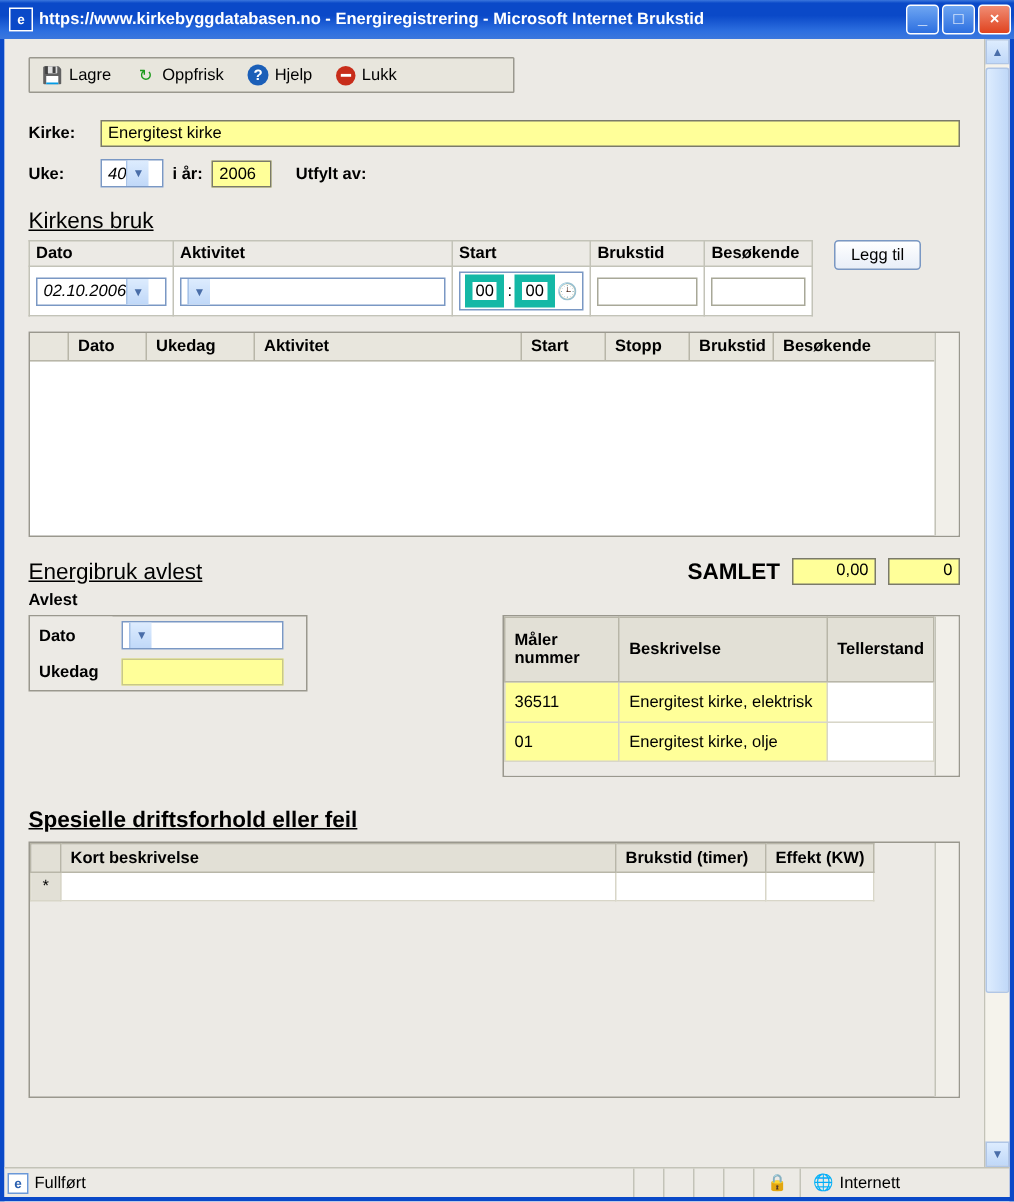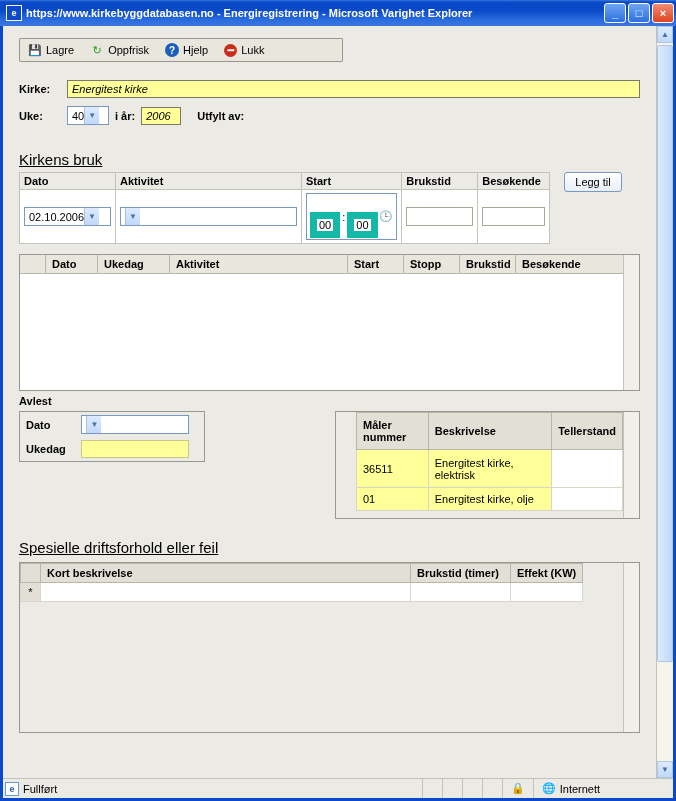--- a/index.html
+++ b/index.html
@@ -113,40 +113,40 @@
   .ico-close { background:#c82d1a; color:#fff; border-radius:50%; width:13px; height:13px; }
 
   .row { display:flex; align-items:center; margin-bottom:8px; gap:6px; }
   .lbl { font-weight:bold; }
   .yellow-field {
     background:#ffff99;
     border:1px solid #7a7a6a;
     padding:1px 4px;
     height:18px;
     line-height:15px;
-    font-style:italic;
   }
   .select {
     border:1px solid #7a98c4;
     background:#fff;
     height:19px;
     display:flex;
     align-items:center;
     padding:0 0 0 4px;
+    font-style:italic;
   }
   .select .dd {
     width:15px; height:100%;
     background:linear-gradient(to bottom,#ddecfe,#c0d8f8);
     border-left:1px solid #a8c3e8;
     display:flex; align-items:center; justify-content:center;
     font-size:8px; color:#4a6ea9;
   }
   .section-title {
     font-size:15px;
-    margin-top:26px;
+    margin-top:14px;
     margin-bottom:4px;
     text-decoration:underline;
   }
 
   table.input-tbl {
     border-collapse: collapse;
     border:1px solid #9a988e;
   }
   table.input-tbl th, table.input-tbl td {
     border:1px solid #c3c3b8;
@@ -260,29 +260,29 @@
 
   
   .time {
     border:1px solid #7a98c4;
     background:#fff;
     padding:1px 3px;
     display:inline-flex;
     align-items:center;
     gap:2px;
   }
-  .time .seg { border:7px solid #14b8a6; padding:0 2px; min-width:16px; text-align:left;margin-top:17px; }
+  .time .seg { border:5px solid #14b8a6; padding:0 2px; min-width:16px; text-align:left; }
   .time .clock { font-size:11px; }
 </style>
 </head>
 <body>
 
 <div class="titlebar">
   <span class="icon">e</span>
-  <span class="title-text">https://www.kirkebyggdatabasen.no - Energiregistrering - Microsoft Varighet Explorer</span>
+  <span class="title-text">https://www.kirkebyggdatabasen.no - Energiregistrering - Microsoft Internet Brukstid</span>
   <div class="win-btns">
     <div class="win-btn win-min">_</div>
     <div class="win-btn win-max">□</div>
     <div class="win-btn win-close">×</div>
   </div>
 </div>
 
 <div class="frame">
 <div class="content-wrap">
 <div class="content">
@@ -374,20 +374,26 @@
         <div style="width:56px;">Start</div>
         <div style="width:56px;">Stopp</div>
         <div style="width:56px;">Brukstid</div>
         <div style="flex:1; border-right:none;">Besøkende</div>
       </div>
       <div class="list-body"></div>
     </div>
     <div class="list-scroll"></div>
   </div>
 
+  <div class="samlet-row">
+    <div class="section-title" style="margin:0; flex:1;">Energibruk avlest</div>
+    <span style="font-size:15px; font-weight:bold;">SAMLET</span>
+    <div class="sam-box">0,00</div>
+    <div class="sam-box" style="width:48px;">0</div>
+  </div>
 
   <div style="font-weight:bold; margin-top:4px;">Avlest</div>
 
   <div style="display:flex; gap:130px; align-items:flex-start; margin-top:4px;">
     <div class="avlest-box" style="width:186px;">
       <table>
         <tbody>
                 <tr>
           <th>Dato</th>
           <td>
@@ -400,21 +406,21 @@
         <tr>
           <th>Ukedag</th>
           <td>
                     <div class="yellow" style="width:108px;"></div>
                   </td>
         </tr>
       </tbody>
             </table>
     </div>
 
-    <div class="meter-wrap" style="height:108px;padding-left:20px;">
+    <div class="meter-wrap" style="height:108px;">
       <table class="meter-grid">
         <tbody>
                 <tr>
           <th style="width:80px;">Måler nummer</th>
           <th style="width:150px;">Beskrivelse</th>
           <th>Tellerstand</th>
         </tr>
         <tr>
           <td>36511</td>
           <td>Energitest kirke, elektrisk</td>
@@ -427,21 +433,21 @@
         </tr>
         <tr>
                   <td colspan="3" style="background:#eceae5; border:none;"></td>
                 </tr>
       </tbody>
             </table>
       <div class="meter-scroll"></div>
     </div>
   </div>
 
-  <div class="section-title" style="margin-top:20px;">Spesielle driftsforhold eller feil</div>
+  <div class="section-title" style="margin-top:20px;font-weight:bold;">Spesielle driftsforhold eller feil</div>
 
   <div class="drift-wrap">
     <div style="flex:1;">
       <table class="drift-grid">
         <tbody>
                 <tr>
           <th class="rowhdr"></th>
           <th style="width:370px;margin-left:32px;">Kort beskrivelse</th>
           <th style="width:100px;">Brukstid (timer)</th>
           <th>Effekt (KW)</th>

